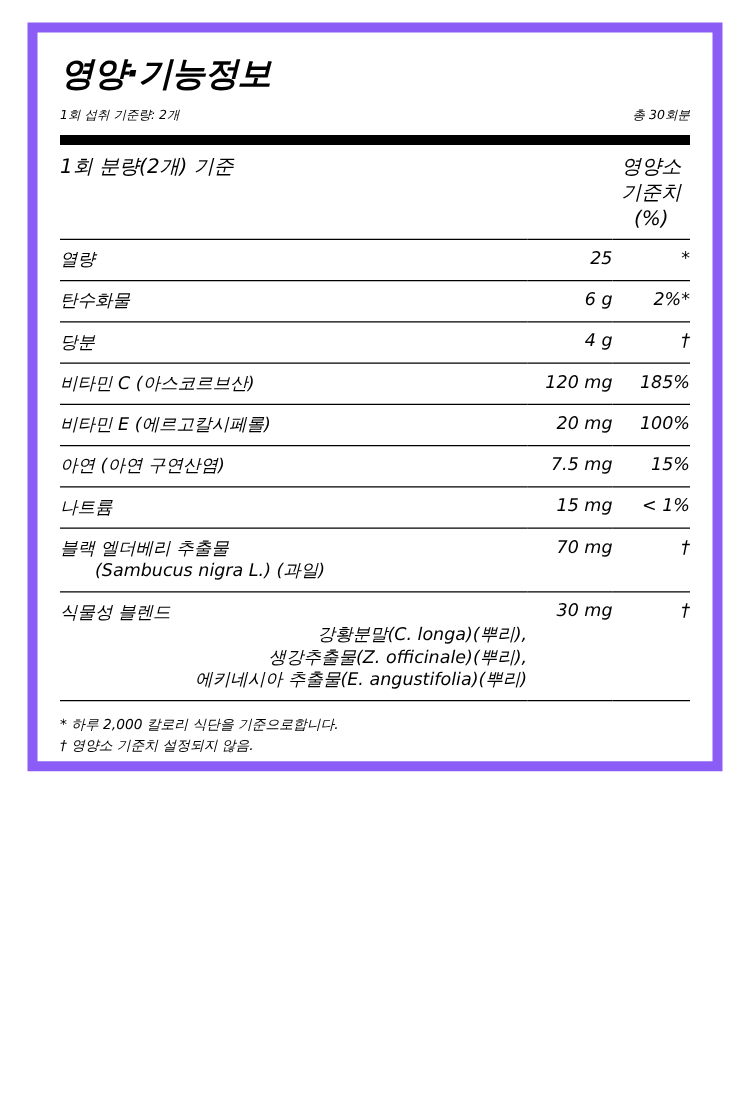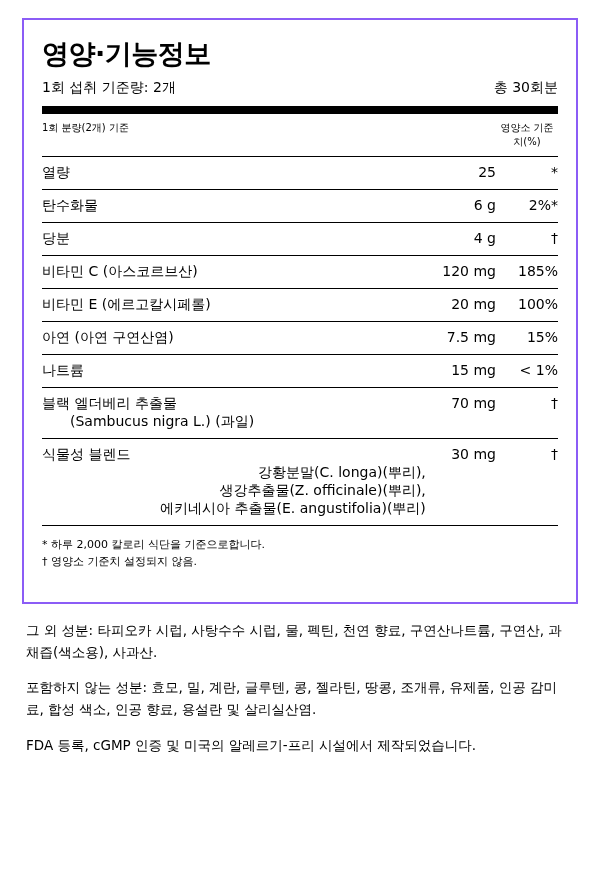--- a/index.html
+++ b/index.html
@@ -15,36 +15,37 @@
     -webkit-font-smoothing: antialiased;
   }
   .page {
     width: 600px;
     height: 884px;
     box-sizing: border-box;
     padding: 18px 22px;
     position: relative;
   }
   .panel {
-    border: 2px solid #8b5cf6;
+    border: 8px solid #8b5cf6;
     box-sizing: border-box;
-    padding: 16px 18px 32px 18px;
+    padding: 16px 18px 4px 18px;
+    font-style: italic;
   }
   .title {
     font-size: 27px;
     font-weight: bold;
     letter-spacing: -0.5px;
     line-height: 1.15;
     margin: 2px 0 10px 0;
   }
   .serving-row {
     display: flex;
     justify-content: space-between;
     align-items: baseline;
-    font-size: 14px;
+    font-size: 10px;
     padding-bottom: 9px;
   }
   .rule-thick {
     border-top: 8px solid #000;
   }
   table.nutri {
     width: 100%;
     border-collapse: collapse;
     font-size: 14px;
   }
@@ -63,21 +64,21 @@
     text-align: right;
     white-space: nowrap;
     width: 62px;
   }
   .indent1 { padding-left: 28px; }
   .sub-line {
     padding-left: 28px;
     display: block;
   }
   .header-row td {
-    font-size: 10px;
+    font-size: 16px;
     padding-top: 6px;
     padding-bottom: 6px;
     border-bottom: 4px solid #000;
   }
   .header-row td.dvhdr {
     text-align: center;
   }
   .footnotes {
     font-size: 11px;
     line-height: 1.55;
@@ -181,19 +182,14 @@
       </tbody>
     </table>
 
     <div class="footnotes">
       <div>* 하루 2,000 칼로리 식단을 기준으로합니다.</div>
       <div>† 영양소 기준치 설정되지 않음.</div>
     </div>
 
   </div>
 
-  <div class="below">
-    <p>그 외 성분: 타피오카 시럽, 사탕수수 시럽, 물, 펙틴, 천연 향료, 구연산나트륨, 구연산, 과채즙(색소용), 사과산.</p>
-    <p>포함하지 않는 성분: 효모, 밀, 계란, 글루텐, 콩, 젤라틴, 땅콩, 조개류, 유제품, 인공 감미료, 합성 색소, 인공 향료, 용설란 및 살리실산염.</p>
-    <p>FDA 등록, cGMP 인증 및 미국의 알레르기-프리 시설에서 제작되었습니다.</p>
-  </div>
 
 </div>
 
 </body></html>

